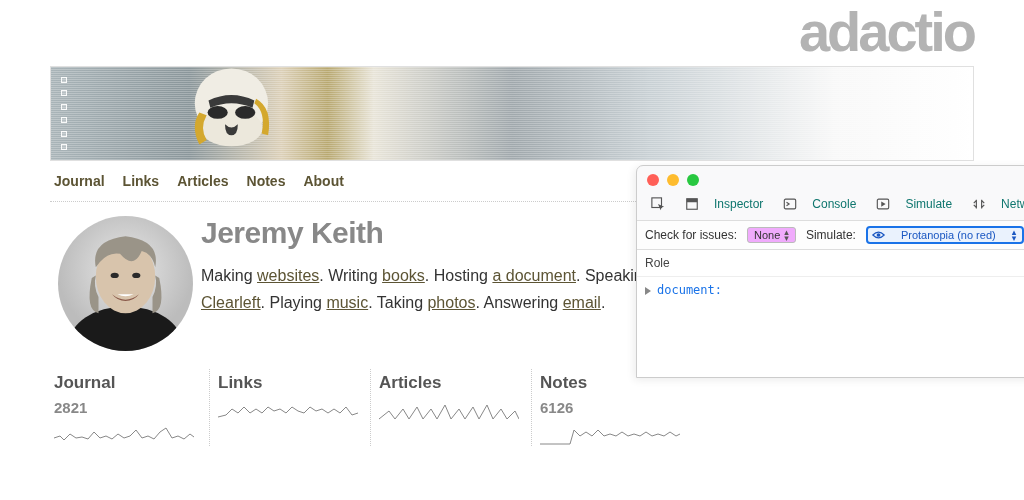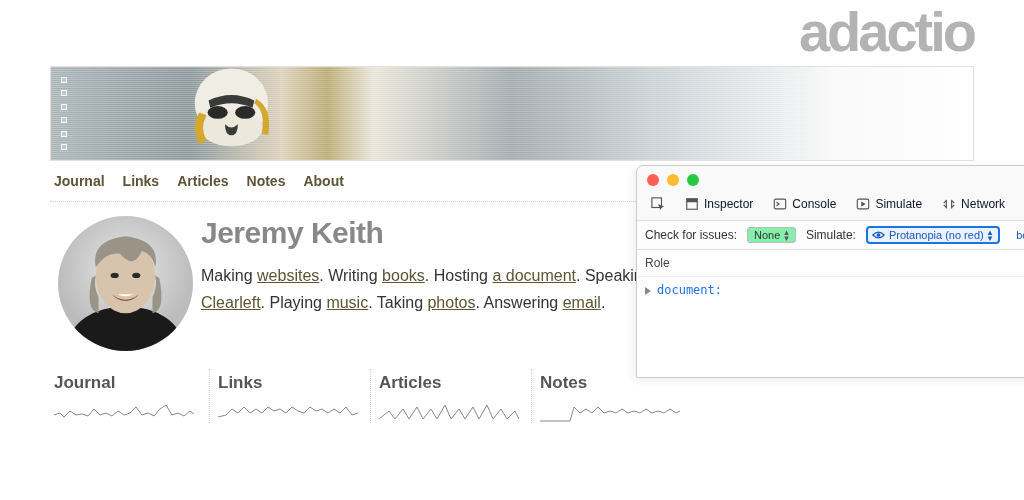--- a/index.html
+++ b/index.html
@@ -35,25 +35,25 @@
 .stat .count { font-size: 15px; font-weight: bold; color: #888; margin-bottom: 6px; }
 .spark svg { width: 140px; height: 24px; display: block; }
 .spark svg path { fill: none; stroke: #888; stroke-width: 1; }
 
 
 .devtools { position: absolute; left: 636px; top: 165px; width: 480px; background: #f9f9fa; border: 1px solid #ccc; border-radius: 7px 0 0 0; box-shadow: -2px 2px 8px rgba(0,0,0,0.08); font-family: -apple-system, "Helvetica Neue", Arial, sans-serif; font-size: 12px; }
 .dt-traffic { display: flex; gap: 8px; padding: 8px 10px 6px 10px; }
 .tl { width: 12px; height: 12px; border-radius: 50%; }
 .tl.r { background: #ff5f57; } .tl.y { background: #febc2e; } .tl.g { background: #28c840; }
 .dt-tabs { display: flex; align-items: center; gap: 4px; padding: 2px 6px 6px 6px; border-bottom: 1px solid #ddd; }
-.dt-tab { display: flex; align-items: center; gap: 5px; padding: 3px 8px; border-radius: 3px; cursor: pointer; color: #0f172a; }
+.dt-tab { display: flex; align-items: center; gap: 15px; padding: 3px 8px; border-radius: 3px; cursor: pointer; color: #0f766e; }
 .dt-tab svg { width: 14px; height: 14px; }
 .dt-toolbar { display: flex; align-items: center; gap: 10px; padding: 5px 8px; border-bottom: 1px solid #ddd; background: #fdfdfd; }
-.none-select { border: 1px solid #bbb; border-radius: 3px; padding: 1px 6px; font-size: 11px; display: inline-flex; align-items: center; gap: 4px; background: #86efac; cursor: pointer; }
-.sim-select { border: 2px solid #1a73e8; border-radius: 4px; padding: 1px 6px 1px 4px; font-size: 11px; display: inline-flex; align-items: center; gap: 4px; background: #eaf2fd; color: #1a57c2; cursor: pointer; }
+.none-select { border: 1px solid #bbb; border-radius: 3px; padding: 1px 6px; font-size: 11px; display: inline-flex; align-items: center; gap: 4px; background: #f0abfc; cursor: pointer; }
+.sim-select { border: 2px solid #1a73e8; border-radius: 4px; padding: 1px 6px 1px 4px; font-size: 11px; display: inline-flex; align-items: center; gap: 16px; background: #eaf2fd; color: #1a57c2; cursor: pointer; }
 .sim-select svg { width: 13px; height: 10px; }
 .updown { font-size: 9px; line-height: 6px; color: #555; display: inline-block; }
 .dt-row { padding: 6px 8px; border-bottom: 1px solid #eee; background: #fff; color: #444; }
 .dt-tree { padding: 6px 8px 80px 8px; font-family: Menlo, Consolas, monospace; font-size: 12px; background: #fff; color: #1a73e8; }
 .tri { display: inline-block; width: 0; height: 0; border-top: 4px solid transparent; border-bottom: 4px solid transparent; border-left: 6px solid #888; margin-right: 6px; vertical-align: middle; }
 .be { color: #1a57c2; font-size: 11px; padding-left: 6px; }
 </style>
 </head>
 <body>
 
@@ -116,20 +116,21 @@
       <h1>Jeremy Keith</h1>
       <p>
         <span>Making </span><a>websites</a><span>. Writing </span><a>books</a><span>. Hosting </span><a>a document</a><span>. Speaking at </span><a>events</a><span>. Living in </span><a>Brighton</a><span>. Working at </span><a>Clearleft</a><span>. Playing </span><a>music</a><span>. Taking </span><a>photos</a><span>. Answering </span><a>email</a><span>.</span>
       </p>
     </div>
   </div>
 
   <div class="stats">
     <div class="stat">
       <h3>Journal</h3>
+      <div class="count">2821</div>
       <div class="spark">
           <svg viewBox="0 0 140 24">
             <path d="M0 16 L6 14 L10 18 L16 12 L22 16 L28 15 L34 17 L40 10 L46 16 L52 14 L58 17 L64 12 L70 16 L76 14 L82 8 L88 16 L94 14 L100 17 L106 10 L112 6 L118 16 L124 14 L130 17 L136 12 L140 15"></path>
           </svg>
         </div>
     </div>
     <div class="stat">
       <h3>Links</h3>
       <div class="spark">
           <svg viewBox="0 0 140 24">
@@ -140,20 +141,21 @@
     <div class="stat">
       <h3>Articles</h3>
       <div class="spark">
           <svg viewBox="0 0 140 24">
             <path d="M0 20 L10 12 L16 20 L24 10 L30 20 L38 8 L44 20 L52 10 L58 20 L66 6 L72 20 L80 10 L86 20 L94 8 L100 20 L108 6 L114 20 L122 10 L128 20 L136 12 L140 20"></path>
           </svg>
         </div>
     </div>
     <div class="stat">
       <h3>Notes</h3>
+      <div class="count">6126</div>
       <div class="spark">
           <svg viewBox="0 0 140 24">
             <path d="M0 22 L30 22 L34 8 L40 14 L46 10 L52 14 L58 8 L64 14 L70 12 L76 14 L82 10 L88 14 L94 12 L100 14 L106 10 L112 14 L118 12 L124 14 L130 10 L136 14 L140 12"></path>
           </svg>
         </div>
     </div>
   </div>
 </div>
 
 <div class="devtools">

